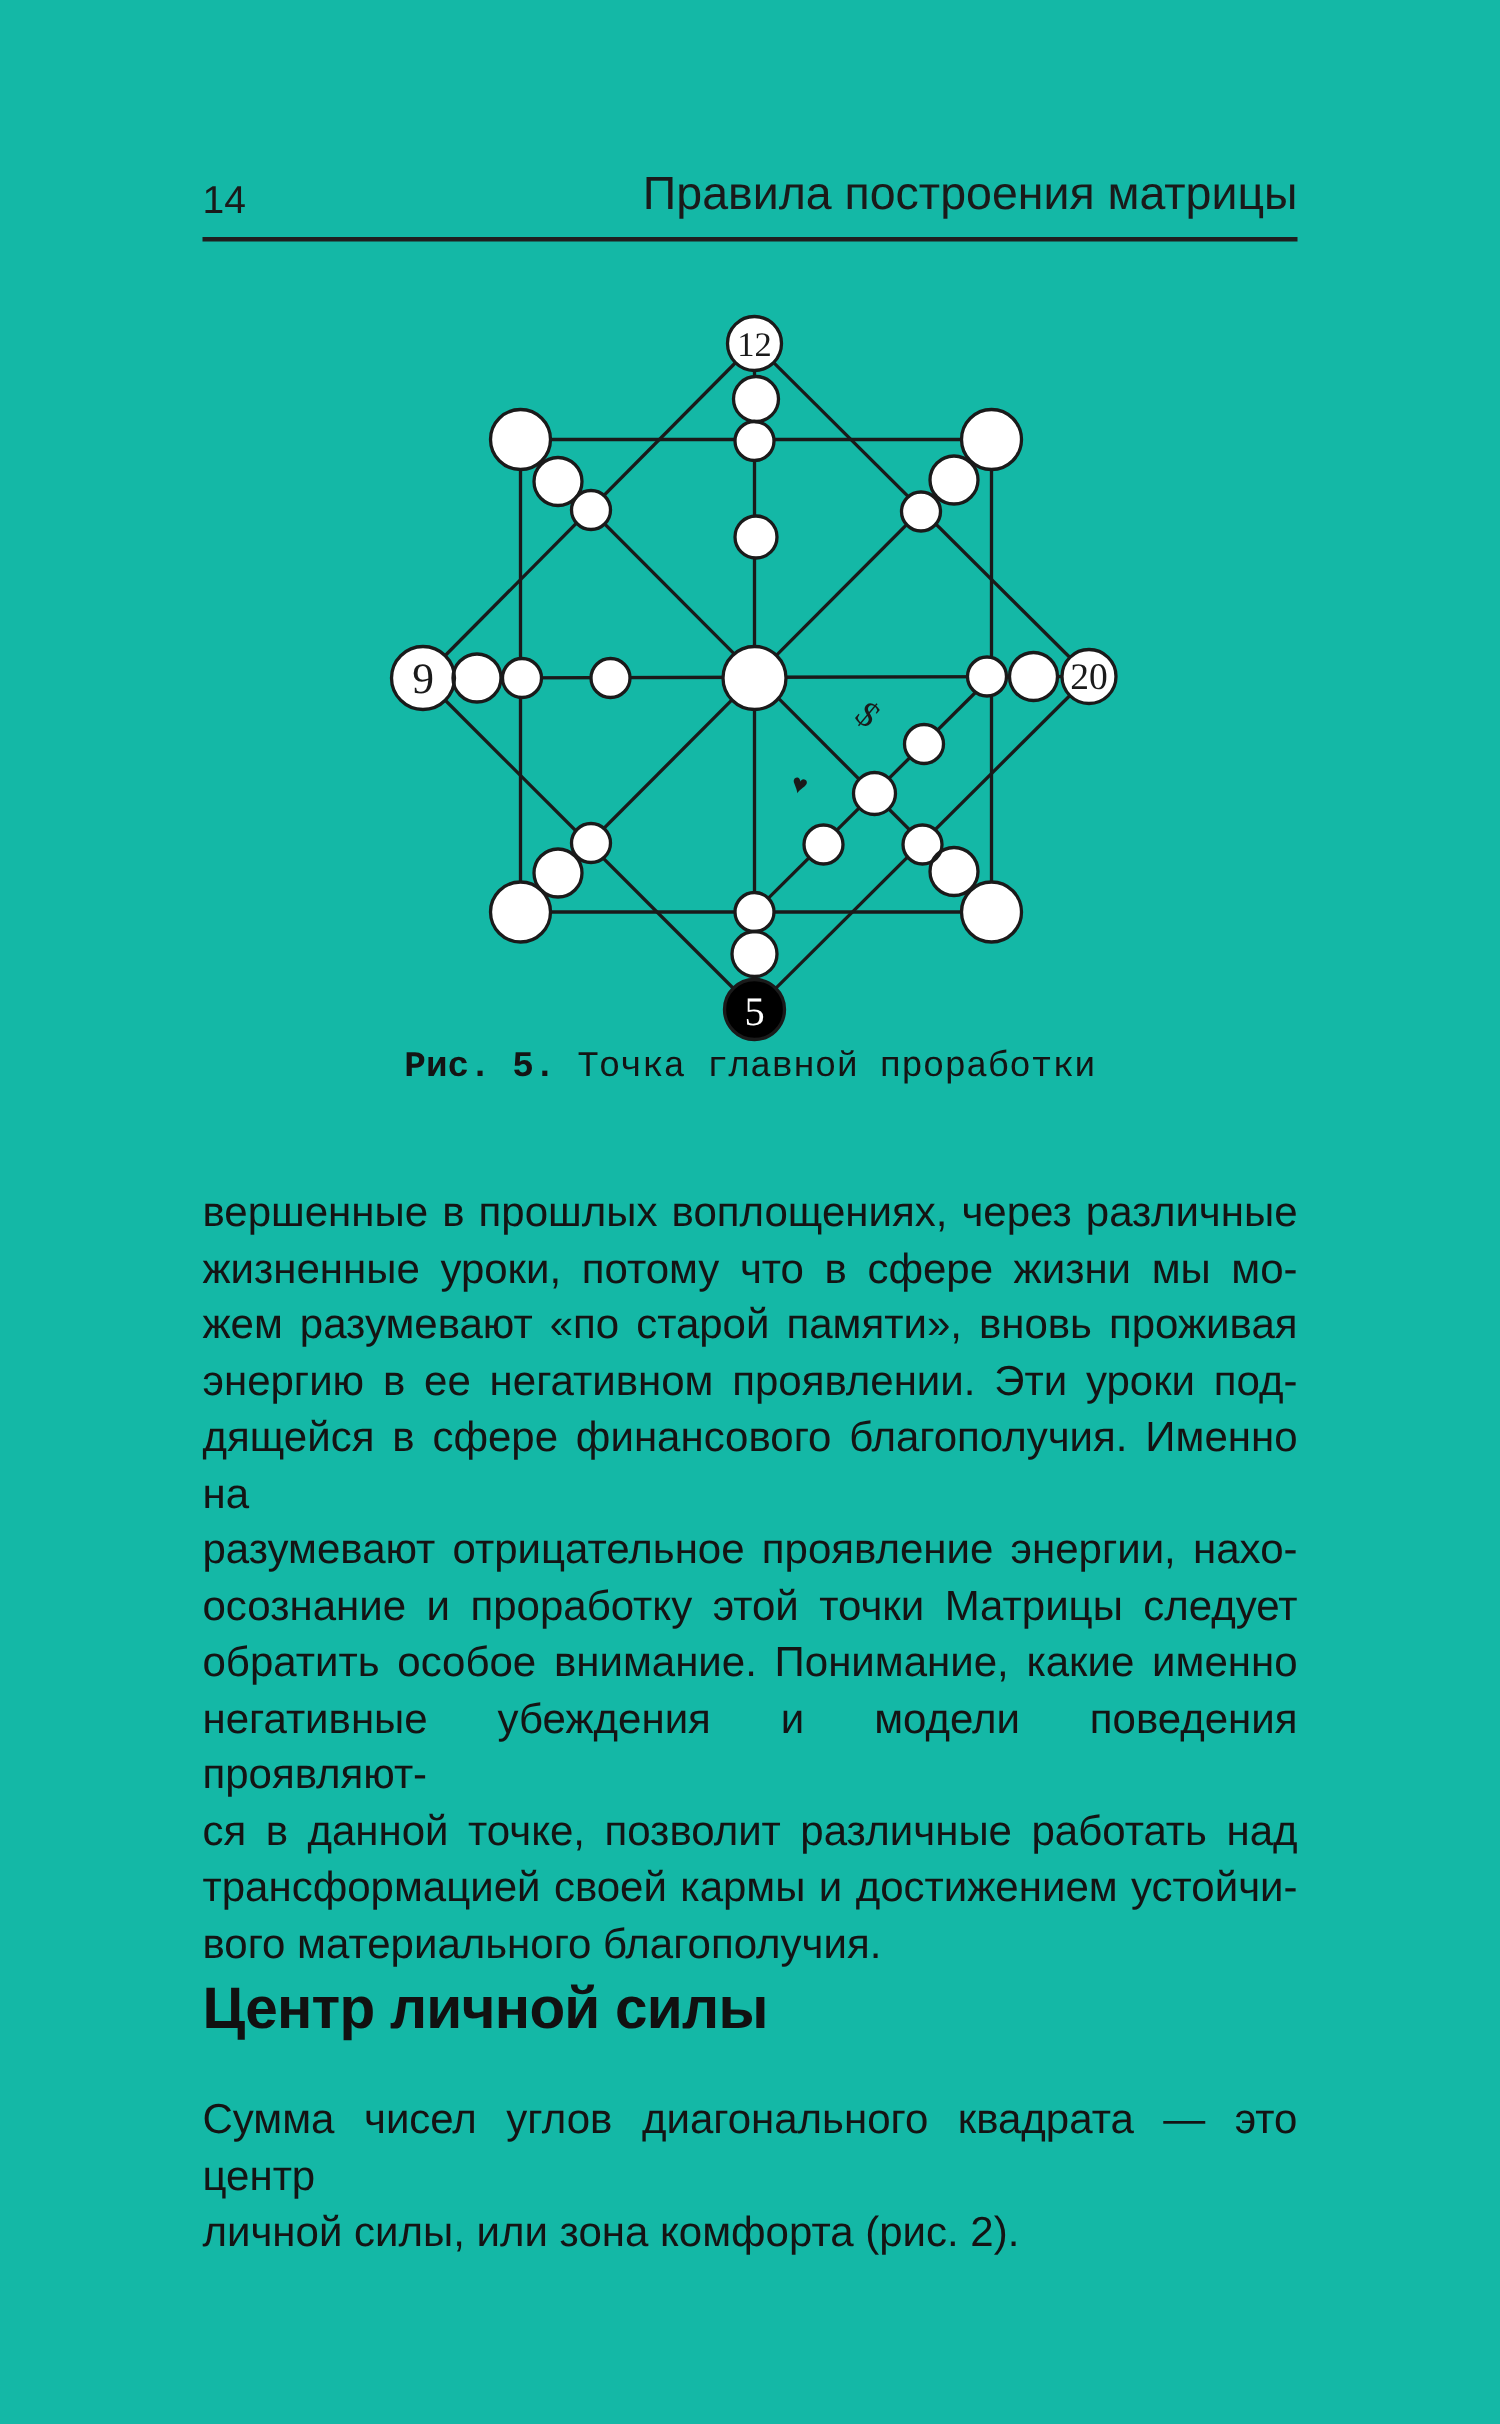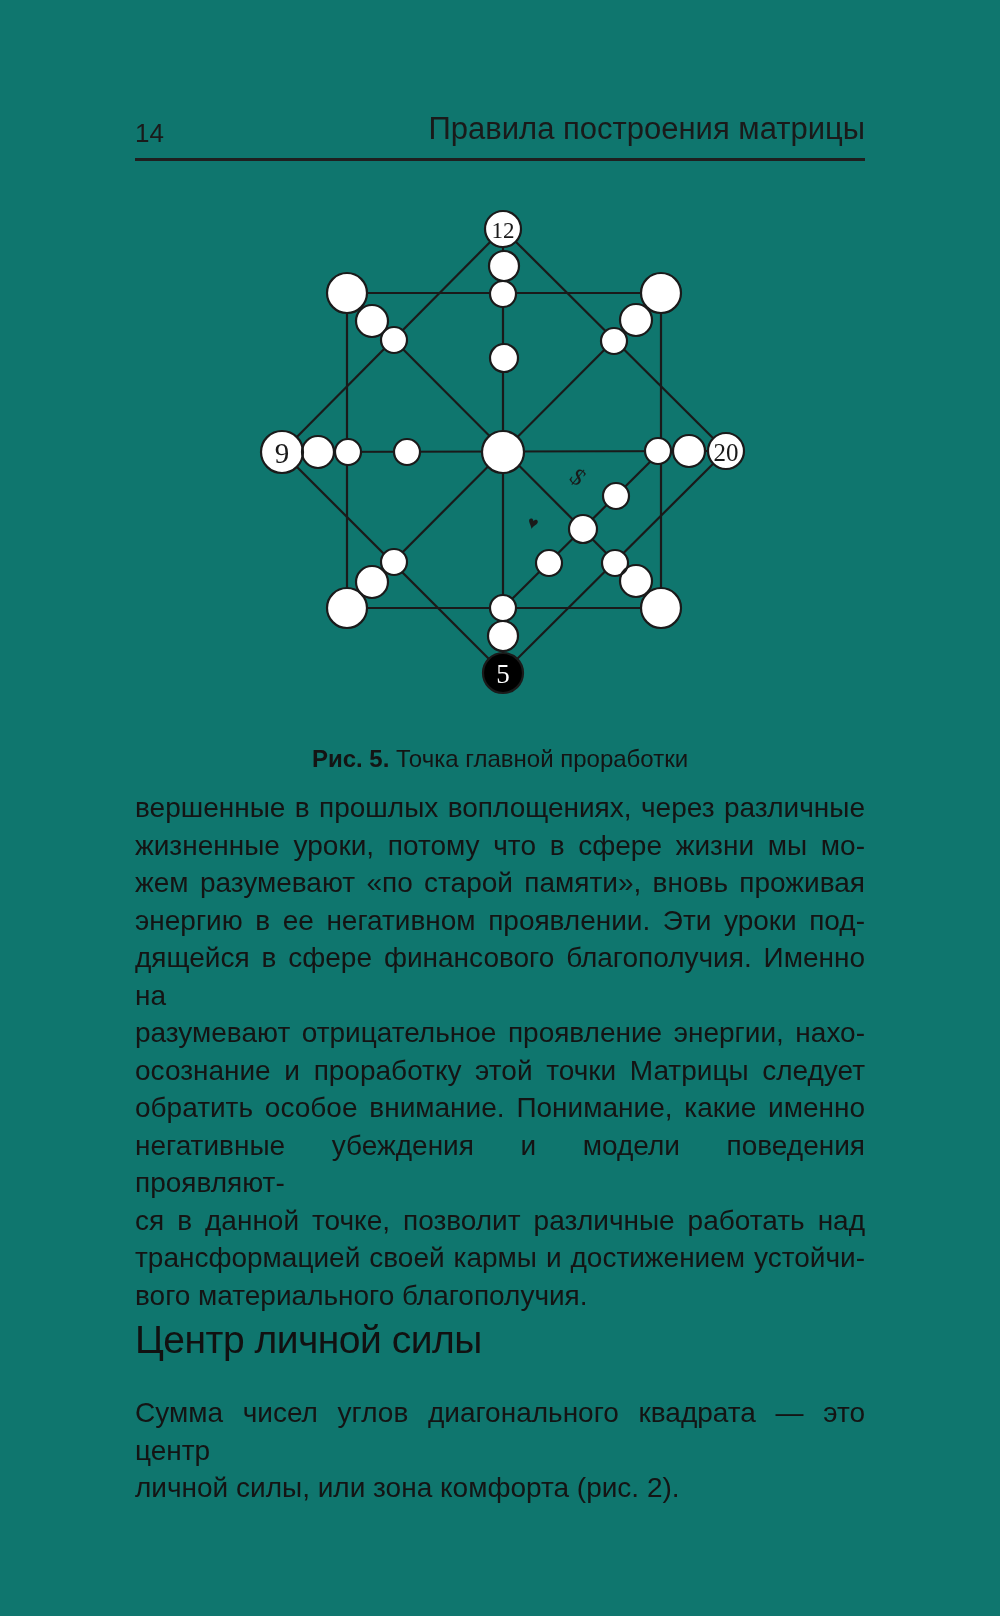--- a/index.html
+++ b/index.html
@@ -1,50 +1,50 @@
 <!DOCTYPE html>
 <html><head>
 <meta charset="utf-8">
 <style>
   html,body { margin:0; padding:0; background:#e8e8e8; }
   .page {
     position:relative; width:1000px; height:1616px; margin:0 auto;
-    background:#0f766e; overflow:hidden; color:#1a1a1a;
+    background:#14b8a6; overflow:hidden; color:#1a1a1a;
   }
   .header-row {
     position:absolute; left:135px; right:135px; top:110px;
     display:flex; justify-content:space-between; align-items:flex-end;
     font-family:"Liberation Sans", sans-serif;
   }
   .page-number { font-size:26px; line-height:1.1; color:#1a1a1a; }
   .running-title { font-size:31px; line-height:1.2; color:#1a1a1a; }
   .header-rule {
     position:absolute; left:135px; right:135px; top:158px; height:2.5px;
     background:#1f1f1f;
   }
   .diagram-svg { position:absolute; left:230px; top:195px; }
   .caption {
     position:absolute; left:135px; width:730px; top:698px;
-    text-align:center; font-family:Liberation Sans, sans-serif;
-    font-size:24px; color:#141414;margin-top:47px;
+    text-align:center; font-family:Liberation Mono, monospace;
+    font-size:24px; color:#141414;
   }
   .caption .cap-label { font-weight:bold; }
   .body-block { position:absolute; left:135px; width:730px; }
   .para1 { top:789px; }
   .para2 { top:1394px; }
   .tline {
     font-family:Liberation Sans, sans-serif;
     font-size:28px; line-height:37.5px; color:#141414;
     text-align:justify; text-align-last:justify;
     white-space:normal;
   }
   .tline.last { text-align-last:left; }
   .section-heading {
     position:absolute; left:135px; top:1318px;
-    font-family:"Liberation Sans", sans-serif; font-weight:normal;
+    font-family:"Liberation Sans", sans-serif; font-weight:bold;
     font-size:39px; letter-spacing:-0.5px; color:#111111;
   }
 </style>
 </head>
 <body>
 
 <div class="page">
 
   <div class="header-row">
     <span class="page-number">14</span>

